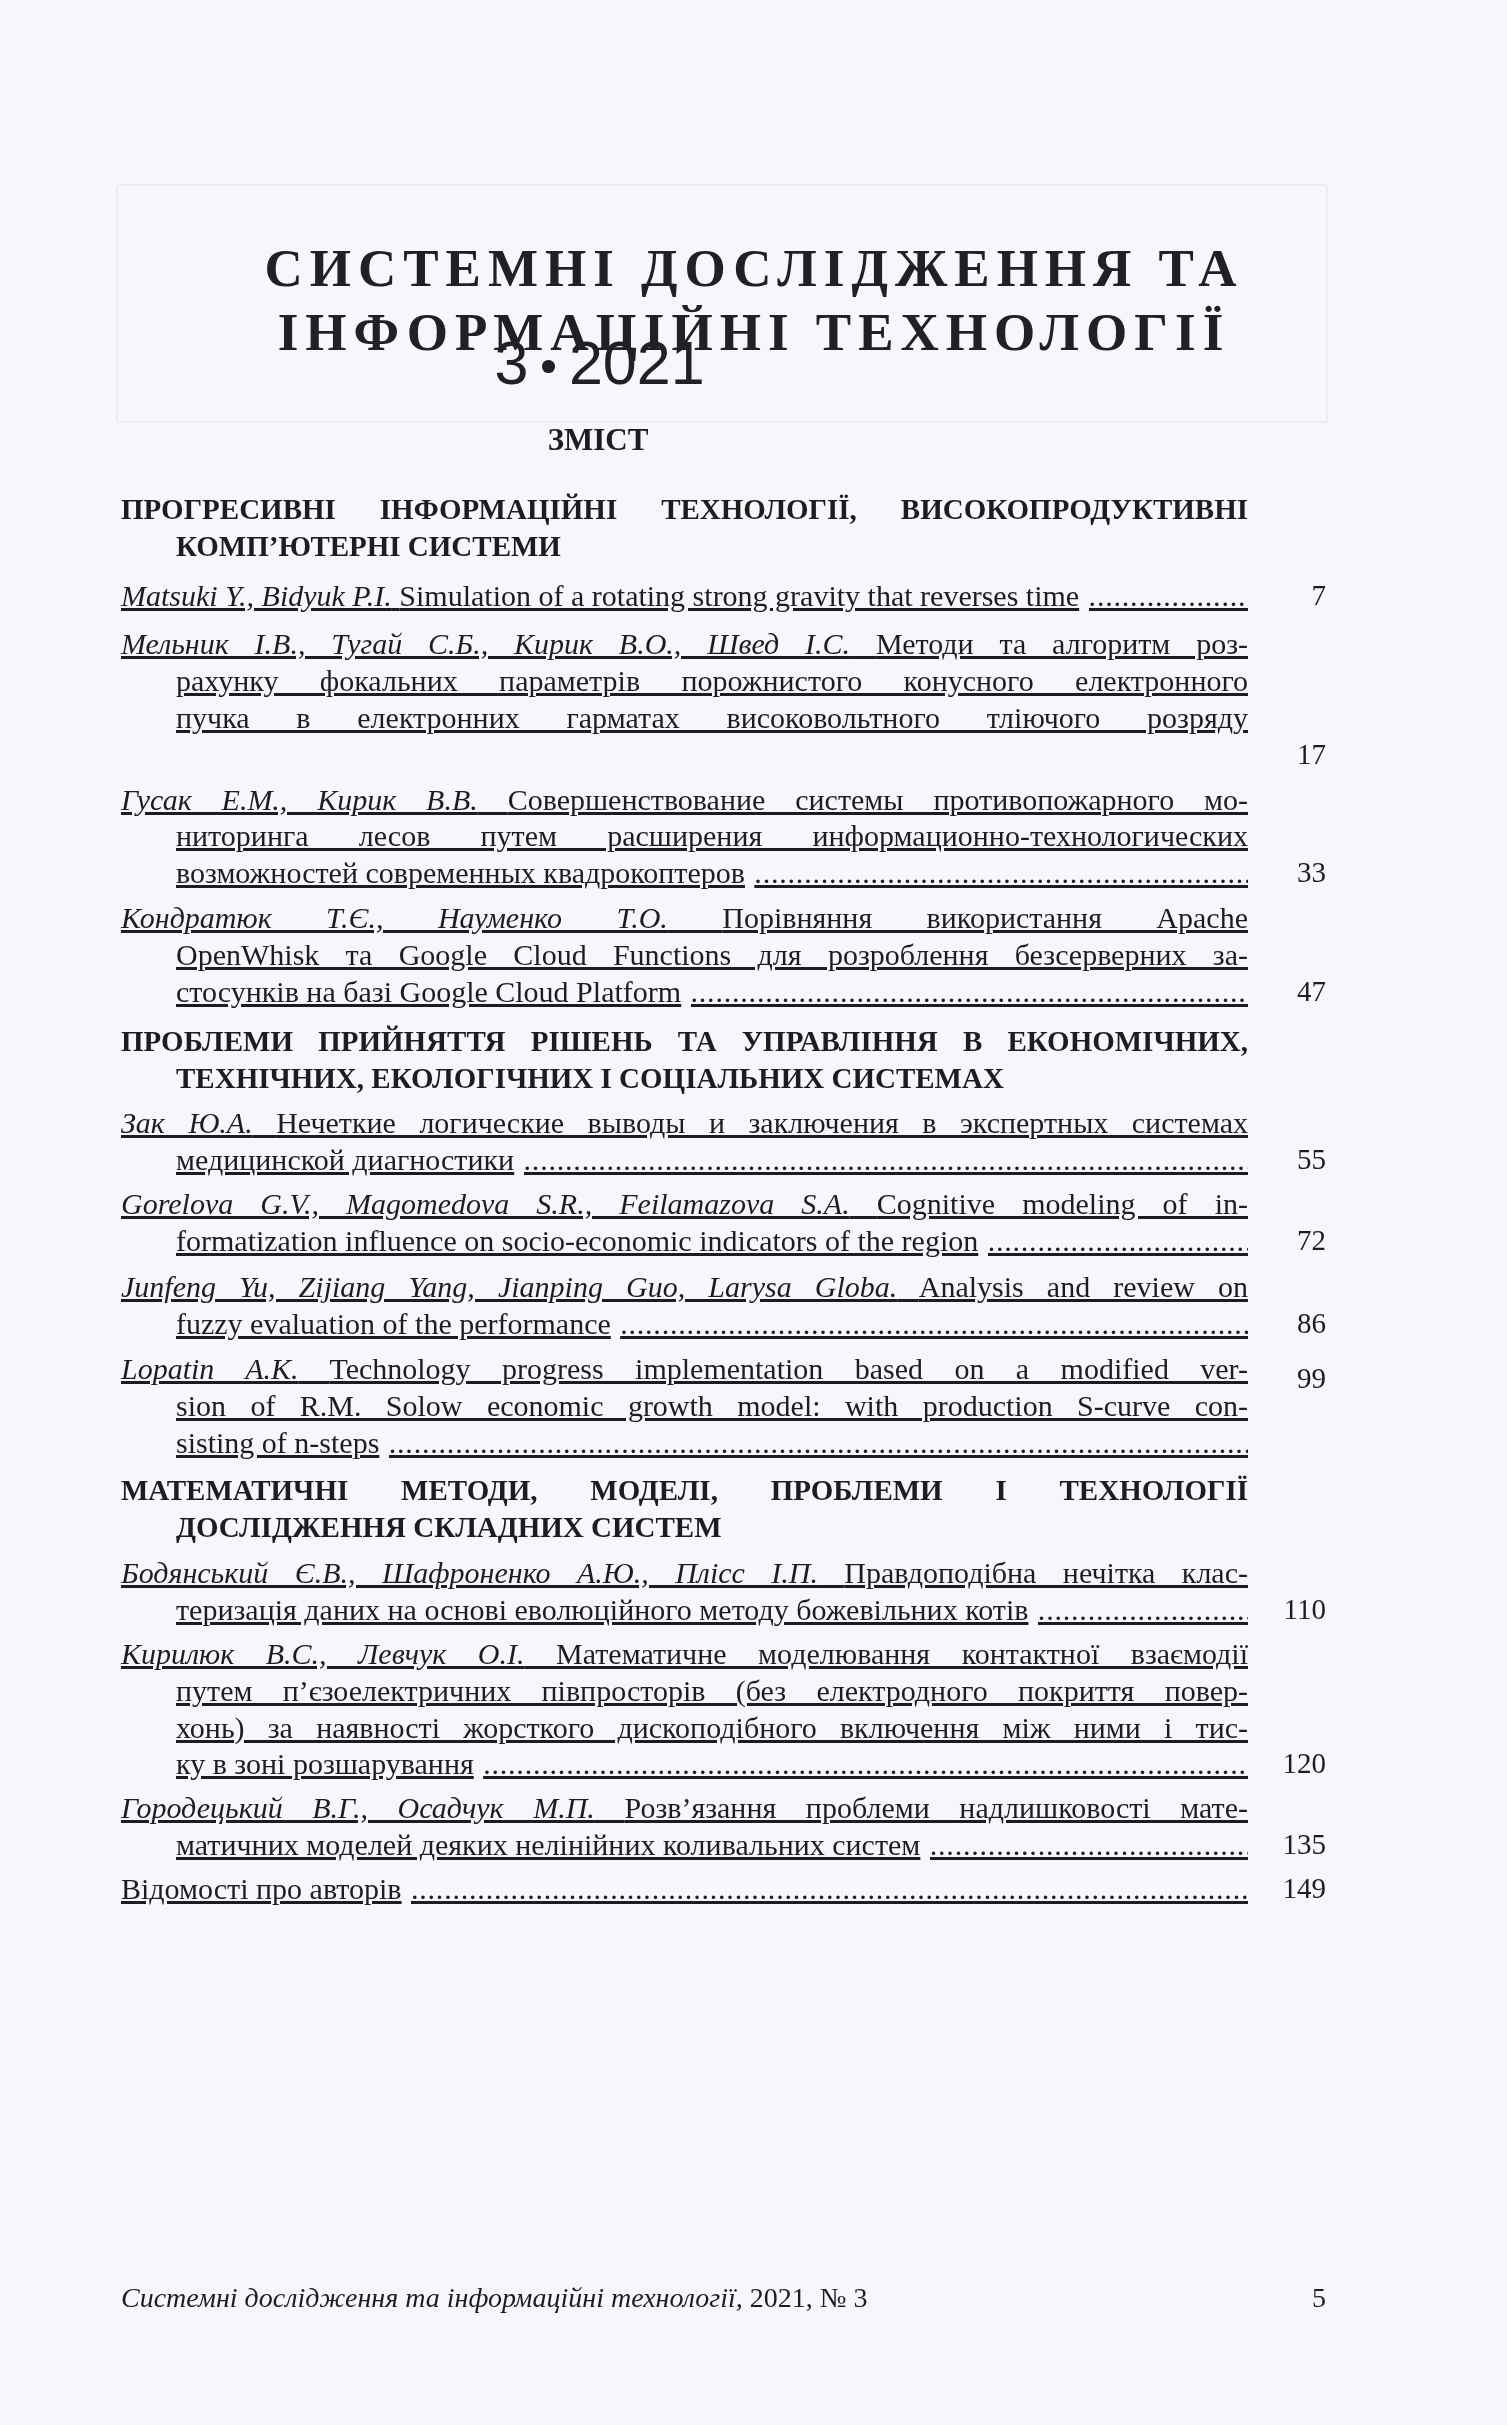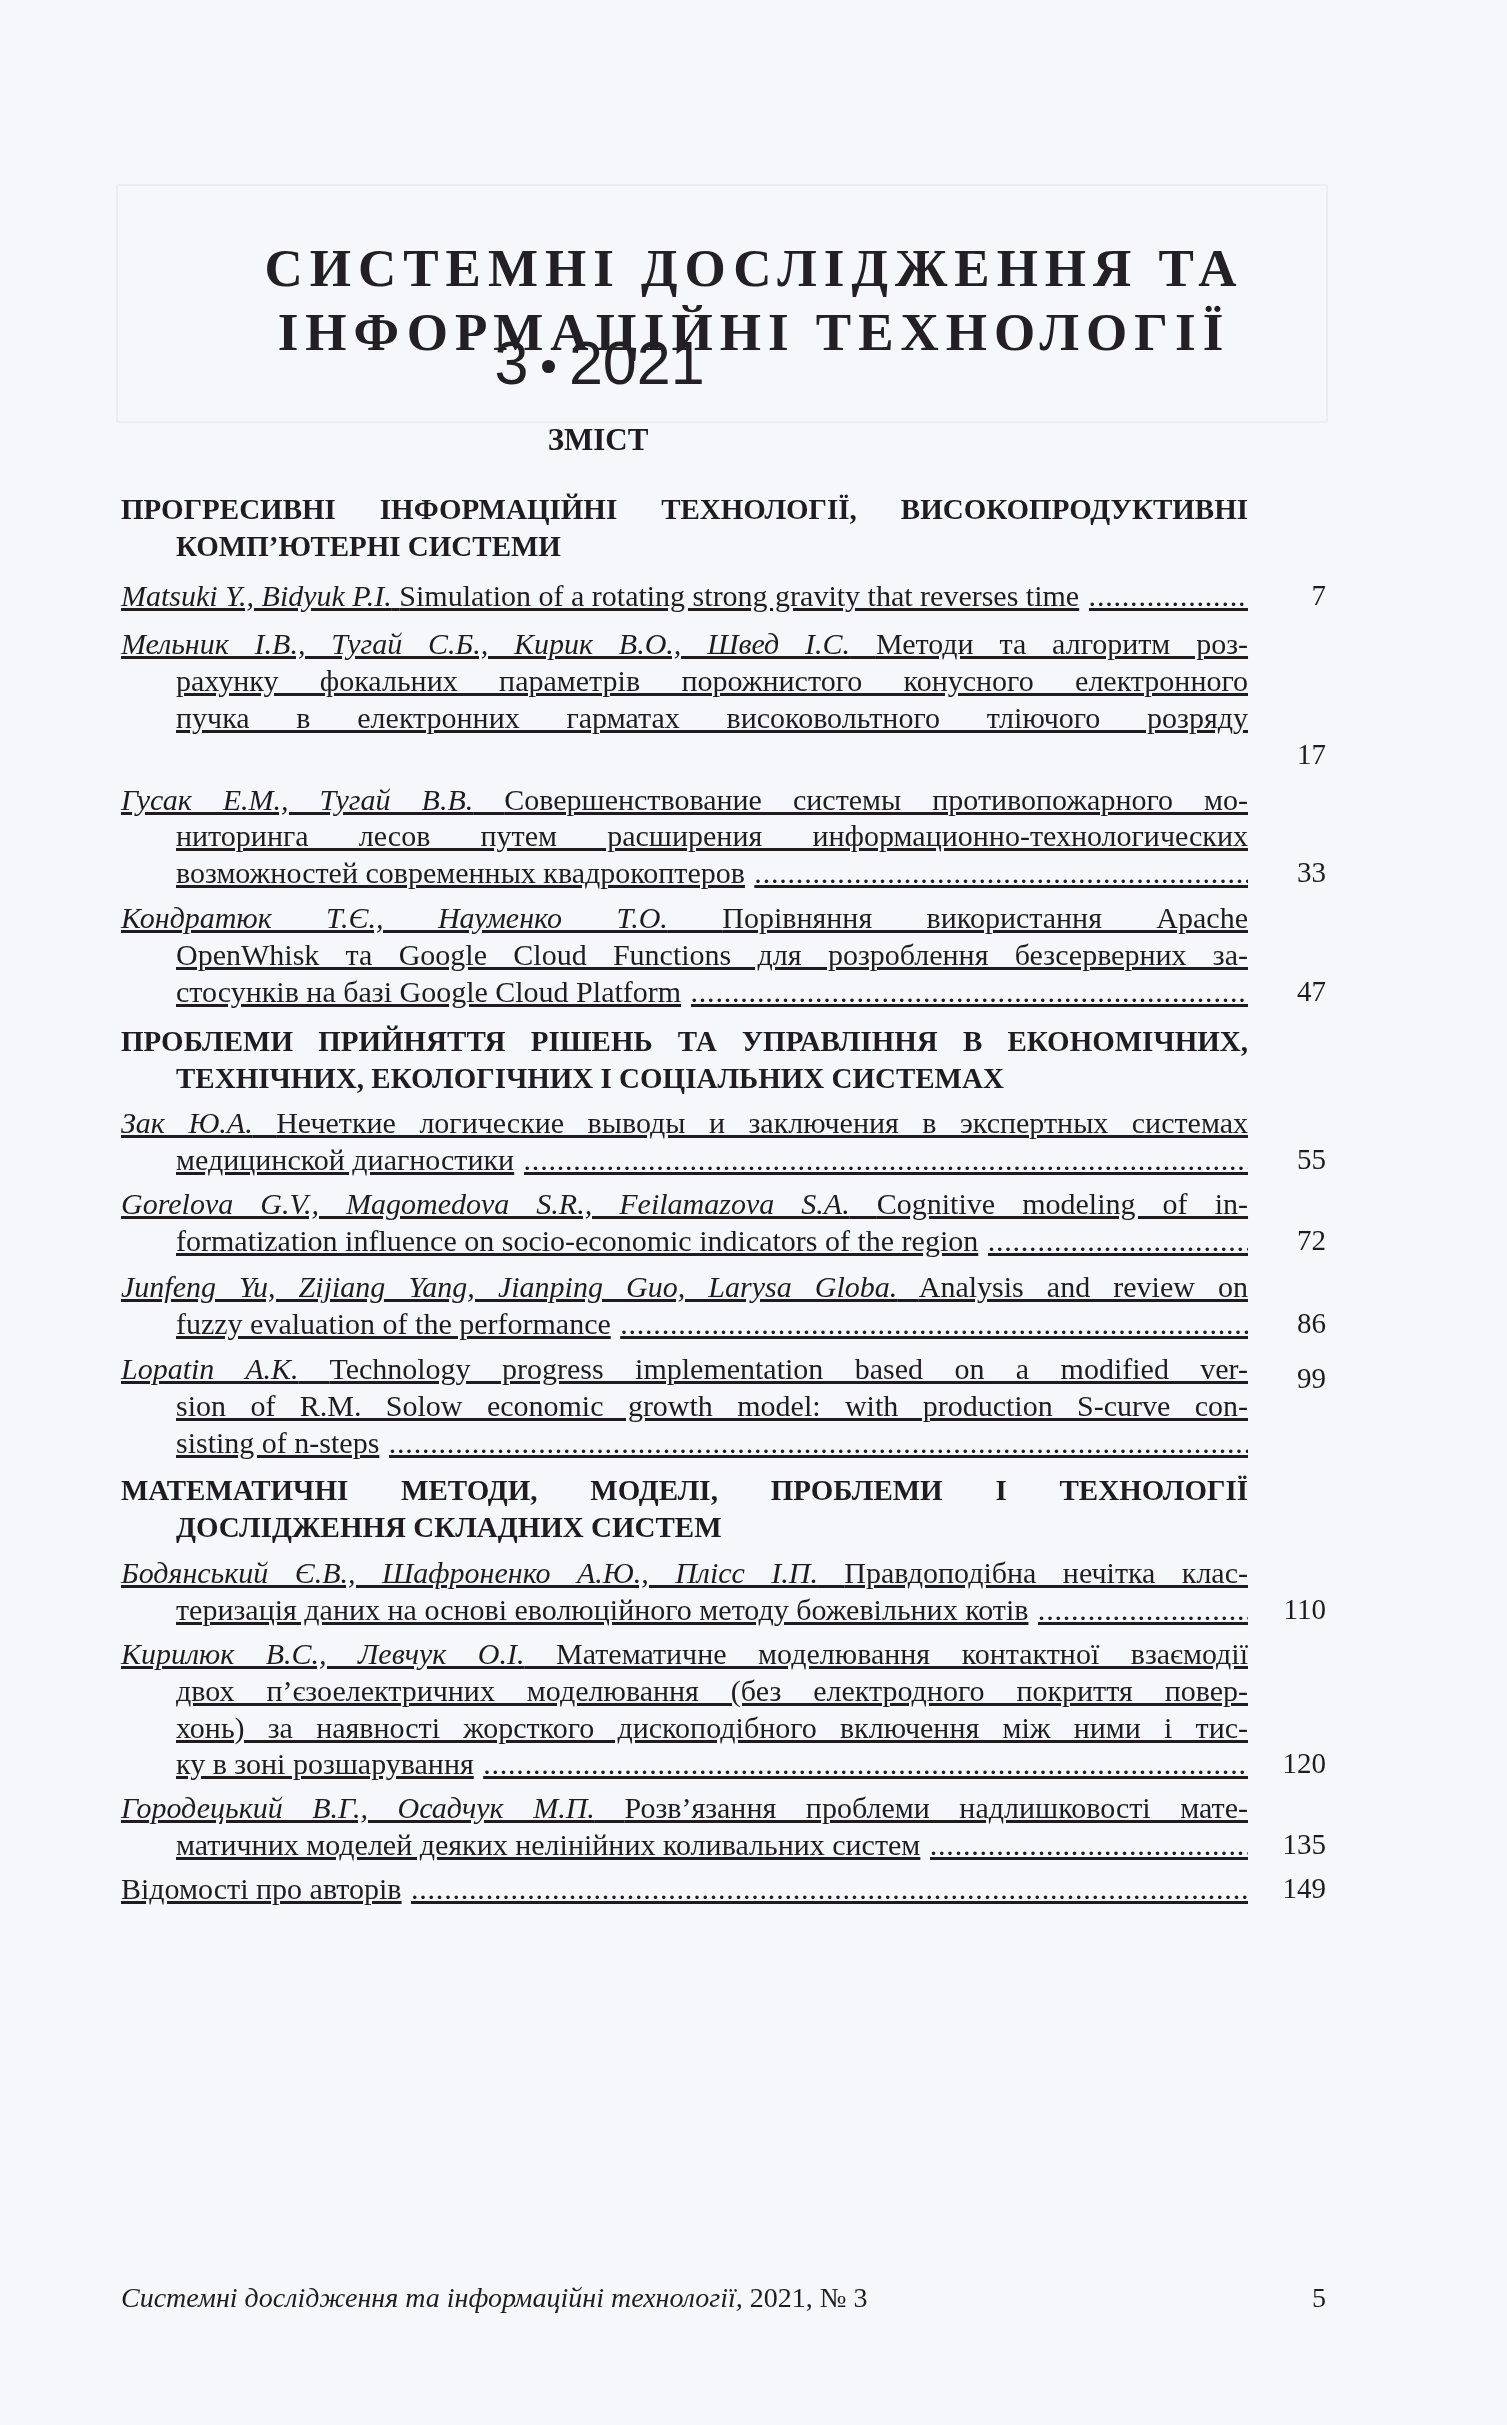--- a/index.html
+++ b/index.html
@@ -79,21 +79,21 @@
   <div class="pg" style="top:577px">7</div>
 
   <div class="line" style="top:625px">
     <span class="auth">Мельник І.В., Тугай С.Б., Кирик В.О., Швед І.С.</span> <span>Методи та алгоритм роз-</span>
   </div>
   <div class="line indent" style="top:662px">рахунку фокальних параметрів порожнистого конусного електронного</div>
   <div class="line indent" style="top:699px">пучка в електронних гарматах високовольтного тліючого розряду</div>
   <div class="pg" style="top:736px">17</div>
 
   <div class="line" style="top:781px">
-    <span class="auth">Гусак Е.М., Тугай В.В.</span> <span>Совершенствование системы противопожарного мо-</span>
+    <span class="auth">Гусак Е.М., Кирик В.В.</span> <span>Совершенствование системы противопожарного мо-</span>
   </div>
   <div class="line indent" style="top:817px">ниторинга лесов путем расширения информационно-технологических</div>
   <div class="line indent last" style="top:854px">
     <span class="txt">возможностей современных квадрокоптеров</span>
       <span class="dots"></span>
   </div>
   <div class="pg" style="top:854px">33</div>
 
   <div class="line" style="top:899px">
     <span class="auth">Кондратюк Т.Є., Науменко Т.О.</span> <span>Порівняння використання Apache</span>
@@ -153,21 +153,21 @@
   </div>
   <div class="line indent last" style="top:1591px">
     <span class="txt">теризація даних на основі еволюційного методу божевільних котів</span>
       <span class="dots"></span>
   </div>
   <div class="pg" style="top:1591px">110</div>
 
   <div class="line" style="top:1635px">
     <span class="auth">Кирилюк В.С., Левчук О.І.</span> <span>Математичне моделювання контактної взаємодії</span>
   </div>
-  <div class="line indent" style="top:1672px">двох п’єзоелектричних моделювання (без електродного покриття повер-</div>
+  <div class="line indent" style="top:1672px">путем п’єзоелектричних півпросторів (без електродного покриття повер-</div>
   <div class="line indent" style="top:1709px">хонь) за наявності жорсткого дископодібного включення між ними і тис-</div>
   <div class="line indent last" style="top:1745px">
     <span class="txt">ку в зоні розшарування</span>
       <span class="dots"></span>
   </div>
   <div class="pg" style="top:1745px">120</div>
 
   <div class="line" style="top:1789px">
     <span class="auth">Городецький В.Г., Осадчук М.П.</span> <span>Розв’язання проблеми надлишковості мате-</span>
   </div>

